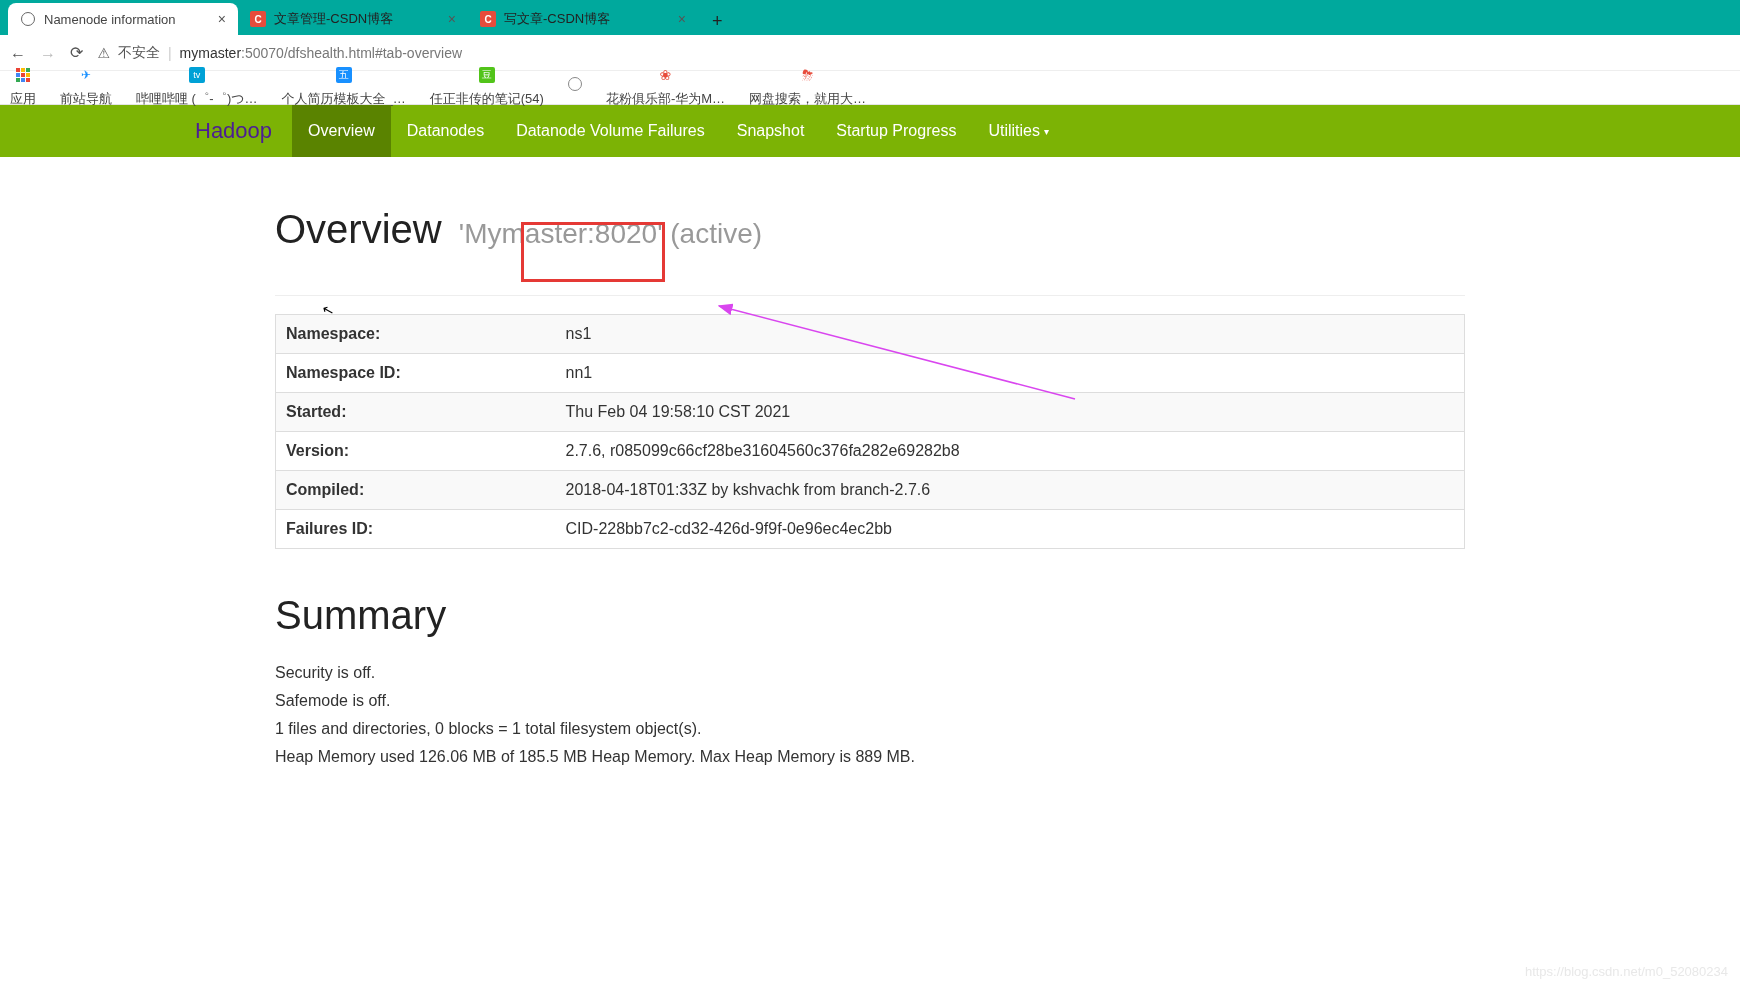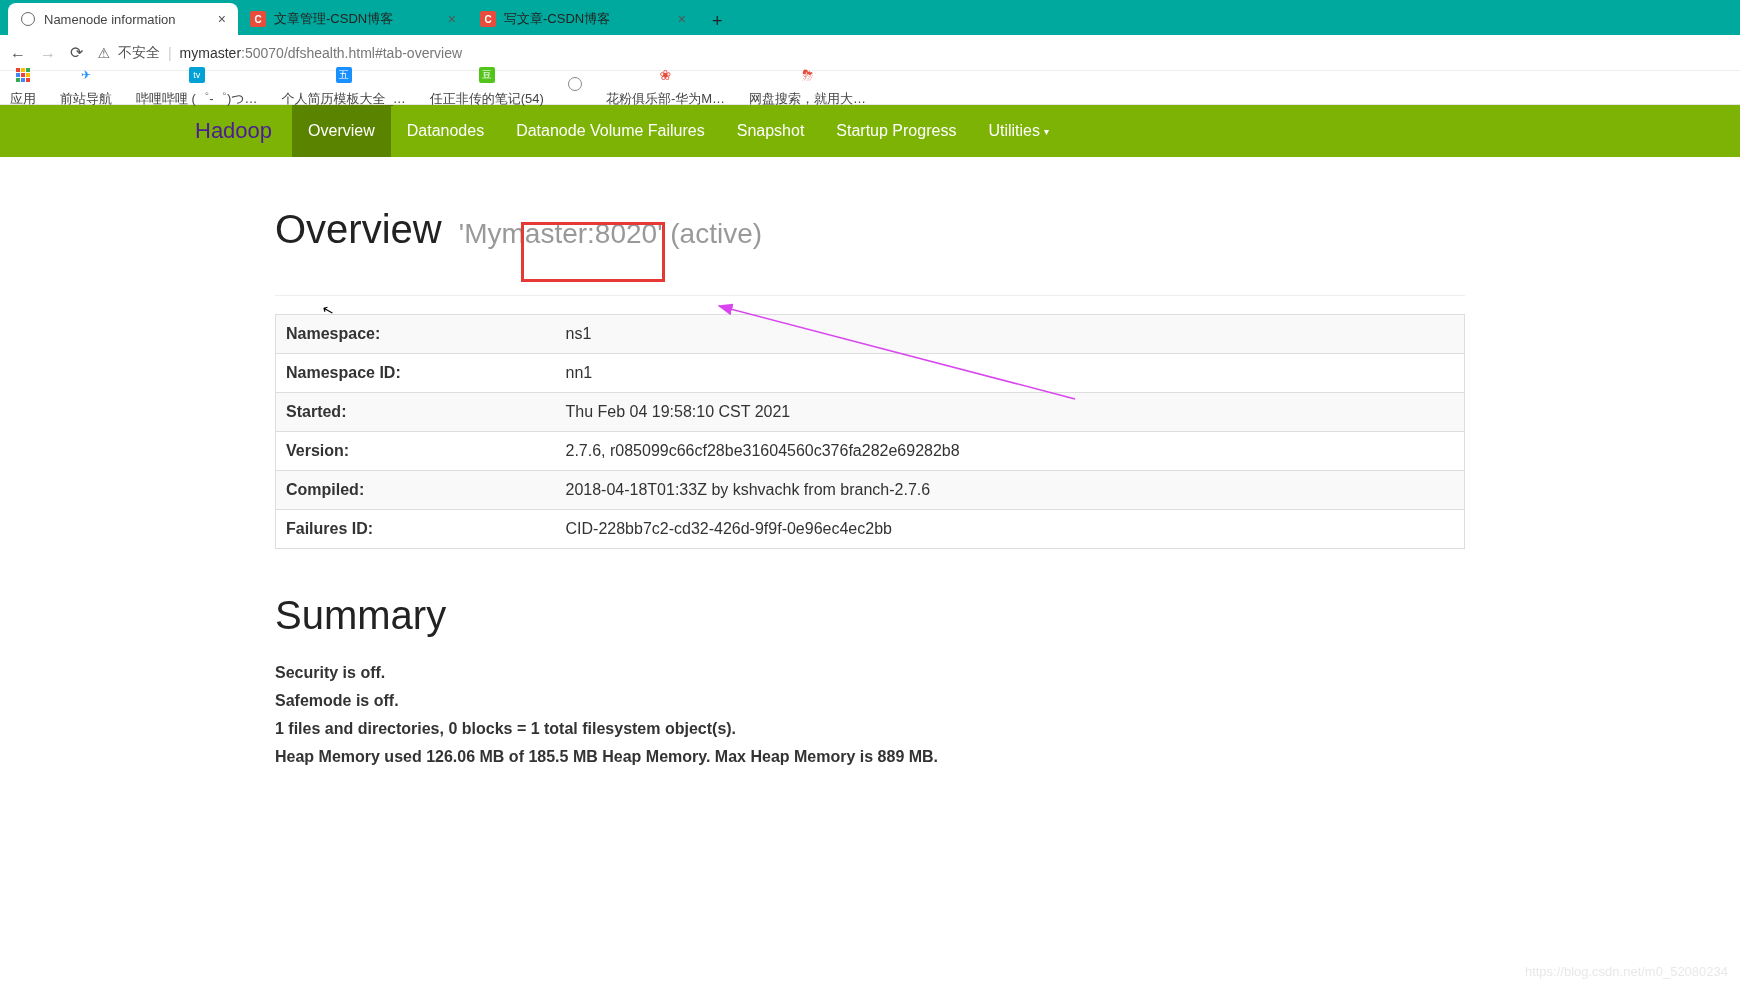--- a/index.html
+++ b/index.html
@@ -56,21 +56,21 @@
     .cursor { position: absolute; font-size: 14px; }
 
     
     table { width: 100%; border-collapse: collapse; margin-top: 18px; border: 1px solid #ddd; }
     table tr:nth-child(odd) { background: #f9f9f9; }
     table tr { border-bottom: 1px solid #ddd; }
     table td { padding: 10px 10px; font-size: 16px; color: #333; }
     table td:first-child { font-weight: bold; width: 280px; }
 
     .summary-title { font-size: 40px; font-weight: 500; color: #222; margin-top: 44px; margin-bottom: 26px; }
-    .summary p { font-size: 16px; color: #333; margin: 10px 0; font-weight: bold; }
+    .summary p { font-size: 16px; color: #333; margin: 10px 0; }
 
     .watermark { position: fixed; bottom: 4px; right: 12px; color: #e8e8e8; font-size: 13px; }
   </style>
 </head>
 <body>
 
 <div class="tab-bar">
   <div class="tab active">
     <span class="tab-favicon">
         <span class="globe-icon"></span>

